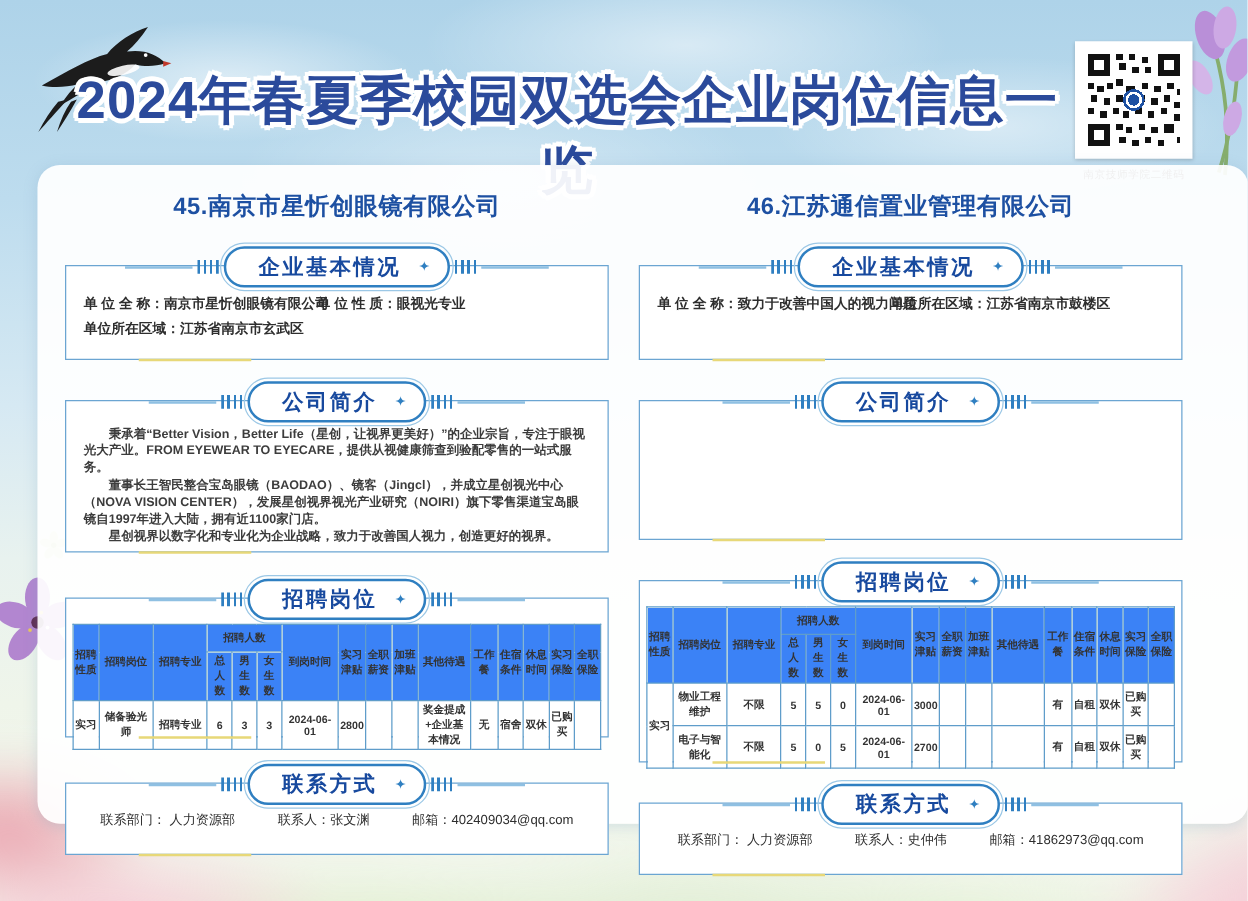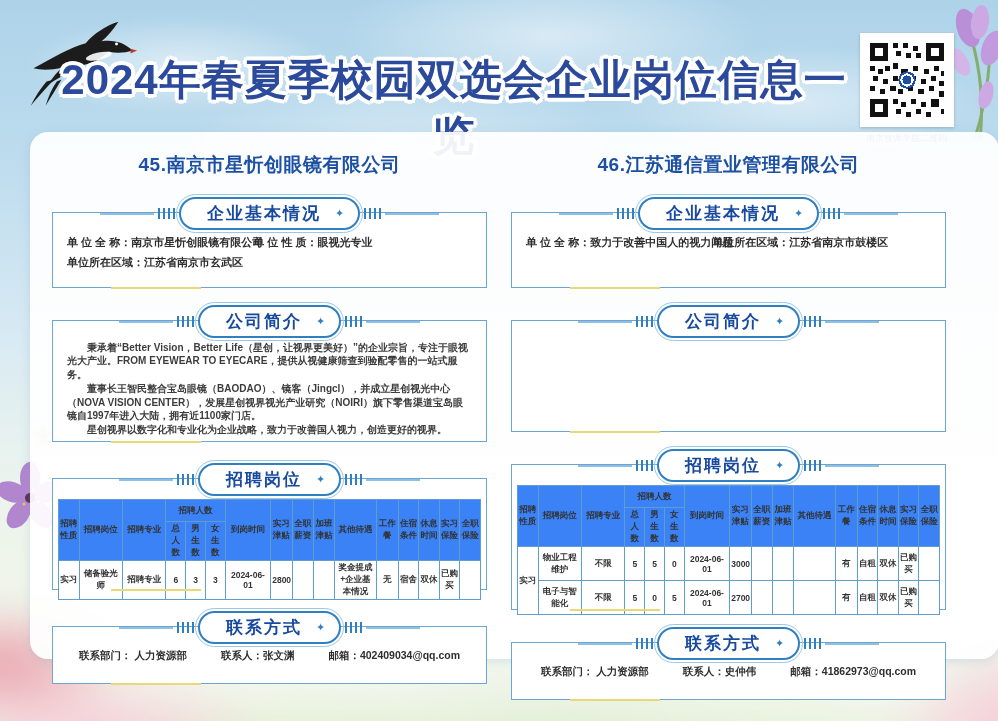--- a/index.html
+++ b/index.html
@@ -80,21 +80,21 @@
   .profile-text p{text-indent:2em; margin-bottom:1px; font-weight:bold;}
 
   
   .jobs-section{padding:20px 5px 8px;}
   .jobs-table{width:100%; border-collapse:collapse; table-layout:fixed; font-size:8.5px; color:#333;}
   .jobs-table th,.jobs-table td{border:1px solid #5f9dca; text-align:center; vertical-align:middle; padding:1px; overflow:hidden;}
   .jobs-table th{background:#3b82f6; font-weight:bold; height:22px;}
   .jobs-table td{background:#fff; height:34px; font-weight:bold;}
 
   
-  .contact-row{display:flex; justify-content:center; gap:34px; font-size:10.5px; font-weight:bold; color:#2e2e2e; padding:2px 0 6px; white-space:nowrap;}
+  .contact-row{display:flex; justify-content:center; gap:34px; font-size:10.5px; font-weight:normal; color:#2e2e2e; padding:2px 0 6px; white-space:nowrap;}
 </style>
 </head>
 <body>
 
 <div class="clouds"></div>
 <div class="bg-bottom"></div>
 
 <svg class="flower-svg" style="left:26px;top:20px;width:112px;height:92px;" viewBox="0 0 120 95">
   <path d="M30 62 C20 73 12 82 5 90 C10 80 16 71 22 64 Z" fill="#1c1c1c"></path>
   <path d="M38 62 C32 73 26 82 21 90 C24 80 28 71 33 64 Z" fill="#1c1c1c"></path>

